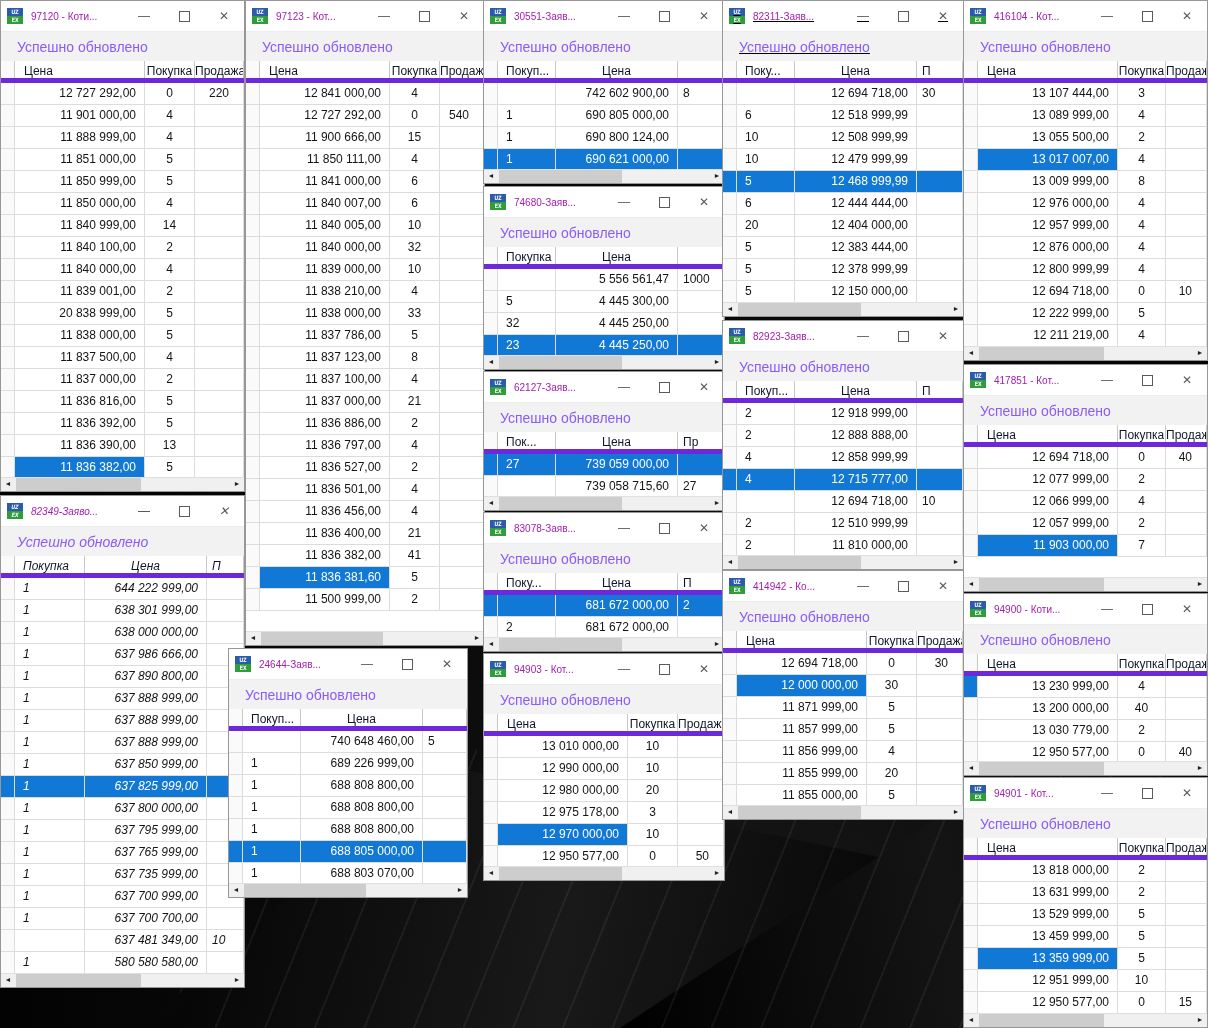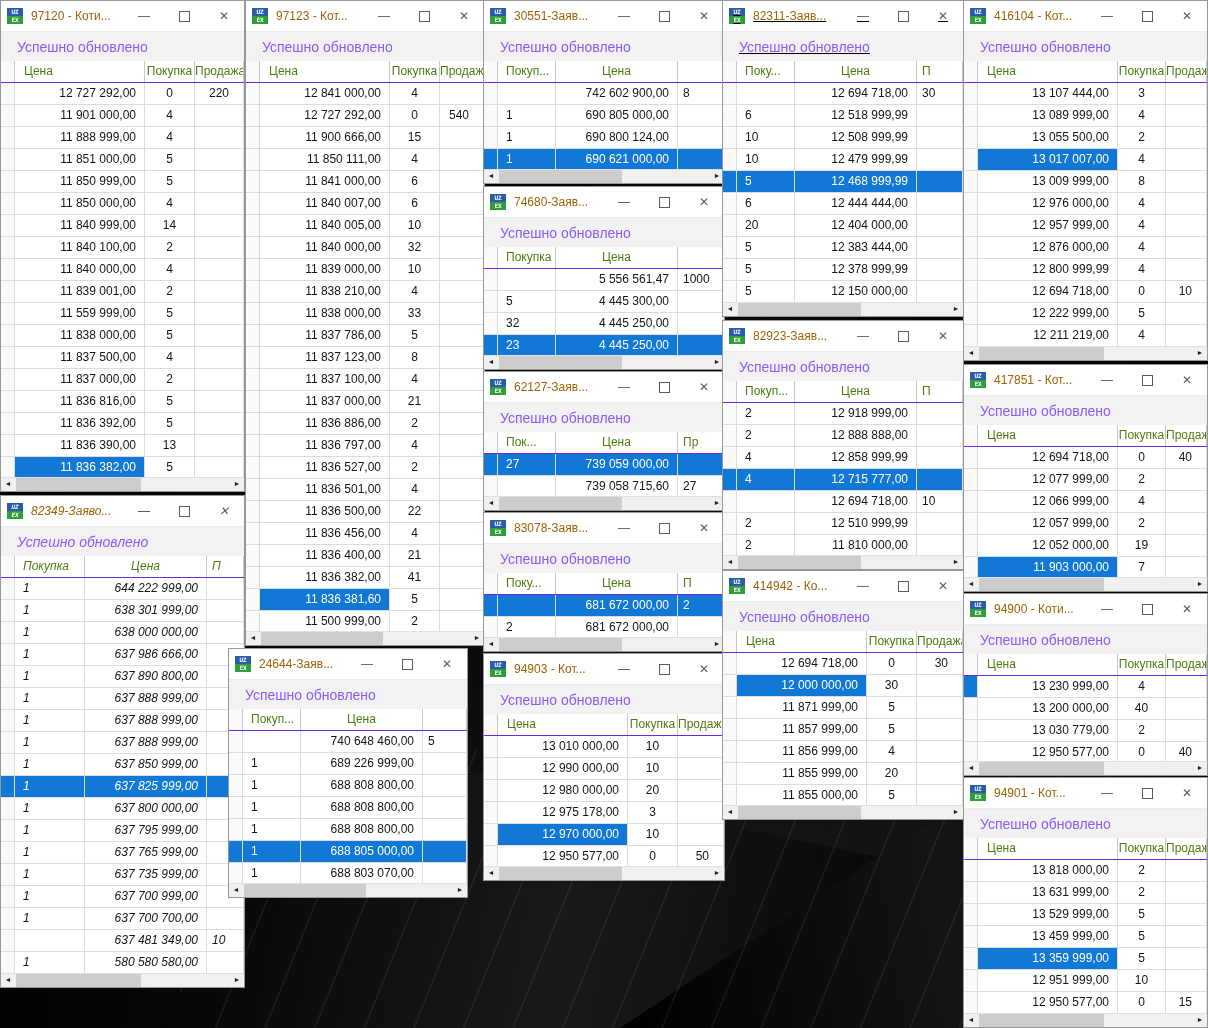--- a/index.html
+++ b/index.html
@@ -18,38 +18,38 @@
       background:repeating-linear-gradient(112deg,transparent 0 44px,rgba(255,255,255,.055) 44px 46px)}
   
   .win{position:absolute;background:#fff;border:1px solid #979797;box-sizing:border-box}
   .titlebar{height:30px;display:flex;align-items:center;background:#fff;
       border-bottom:1px solid #ececec}
   .appicon{width:16px;height:16px;margin:0 8px 0 6px;display:flex;flex-direction:column;
       font-family:"DejaVu Sans Mono",monospace;font-weight:bold;font-size:6px;
       color:#fff;text-align:center;flex-shrink:0}
   .appicon .it{background:#2a5caa;flex:1;line-height:8px}
   .appicon .ib{background:#2f9e3a;flex:1;line-height:8px}
-  .title{flex:1;font-size:12px;color:#a16207;white-space:nowrap;overflow:hidden}
+  .title{flex:1;font-size:10px;color:#a21caf;white-space:nowrap;overflow:hidden}
   .wbtn{width:40px;text-align:center;font-size:12px;color:#5a5a5a;flex-shrink:0;cursor:default;line-height:30px}
   .maxbox{display:inline-block;width:9px;height:9px;border:1px solid #5a5a5a;vertical-align:middle}
   .statusbar{height:30px;background:#f2f2f2;display:flex;align-items:center;
       border-bottom:1px solid #dadada}
   .stx{color:#8b5cf6;font-size:14px;padding-left:16px;white-space:nowrap;overflow:hidden}
   
   .tbl{position:absolute;left:0;right:0;top:60px;bottom:14px;overflow:hidden;background:#fff}
   .trow{display:grid;height:22px;line-height:21px;font-size:12px;color:#141414;
       border-bottom:1px solid #dcdcdc;box-sizing:border-box}
   .kind-quote .trow{grid-template-columns:14px 130px 50px 1fr}
   .kind-order .trow{grid-template-columns:14px 58px 122px 1fr}
   .win[data-name="window-82349"] .trow{grid-template-columns:14px 70px 122px 1fr}
   .win[data-name="window-416104"] .trow,
   .win[data-name="window-417851"] .trow,
   .win[data-name="window-94900"] .trow,
   .win[data-name="window-94901"] .trow{grid-template-columns:14px 140px 48px 1fr}
-  .trow.hdr{border-bottom:1px solid #6d28d9;color:#4d7c0f}
+  .trow.hdr{border-bottom:5px solid #6d28d9;color:#0f172a}
   .cell{border-right:1px solid #dcdcdc;overflow:hidden;white-space:nowrap;box-sizing:border-box}
   .hdr .cell{border-right:1px solid #c7c7c7}
   .rh{background:#fafafa}
   .kind-quote .c0{text-align:right;padding-right:8px}
   .kind-quote .c1{text-align:center}
   .kind-quote .c2{text-align:right;padding-right:14px}
   .kind-quote .hdr-cell.c0{text-align:left;padding-left:9px;padding-right:0}
   .kind-quote .hdr-cell.c1{text-align:center}
   .kind-quote .hdr-cell.c2{text-align:right;padding-right:0}
   .kind-order .c0{text-align:left;padding-left:8px}
@@ -150,21 +150,21 @@
           <div class="cell c2" data-name="cell-sell"></div>
         </div>
         <div class="trow" data-name="table-row">
           <div class="cell rh" data-name="row-header-cell"></div>
           <div class="cell c0" data-name="cell-price">11 839 001,00</div>
           <div class="cell c1" data-name="cell-buy">2</div>
           <div class="cell c2" data-name="cell-sell"></div>
         </div>
         <div class="trow" data-name="table-row">
           <div class="cell rh" data-name="row-header-cell"></div>
-          <div class="cell c0" data-name="cell-price">11 559 999,00</div>
+          <div class="cell c0" data-name="cell-price">20 838 999,00</div>
           <div class="cell c1" data-name="cell-buy">5</div>
           <div class="cell c2" data-name="cell-sell"></div>
         </div>
         <div class="trow" data-name="table-row">
           <div class="cell rh" data-name="row-header-cell"></div>
           <div class="cell c0" data-name="cell-price">11 838 000,00</div>
           <div class="cell c1" data-name="cell-buy">5</div>
           <div class="cell c2" data-name="cell-sell"></div>
         </div>
         <div class="trow" data-name="table-row">
@@ -480,26 +480,20 @@
           <div class="cell c2" data-name="cell-sell"></div>
         </div>
         <div class="trow" data-name="table-row">
           <div class="cell rh" data-name="row-header-cell"></div>
           <div class="cell c0" data-name="cell-price">11 836 501,00</div>
           <div class="cell c1" data-name="cell-buy">4</div>
           <div class="cell c2" data-name="cell-sell"></div>
         </div>
         <div class="trow" data-name="table-row">
           <div class="cell rh" data-name="row-header-cell"></div>
-          <div class="cell c0" data-name="cell-price">11 836 500,00</div>
-          <div class="cell c1" data-name="cell-buy">22</div>
-          <div class="cell c2" data-name="cell-sell"></div>
-        </div>
-        <div class="trow" data-name="table-row">
-          <div class="cell rh" data-name="row-header-cell"></div>
           <div class="cell c0" data-name="cell-price">11 836 456,00</div>
           <div class="cell c1" data-name="cell-buy">4</div>
           <div class="cell c2" data-name="cell-sell"></div>
         </div>
         <div class="trow" data-name="table-row">
           <div class="cell rh" data-name="row-header-cell"></div>
           <div class="cell c0" data-name="cell-price">11 836 400,00</div>
           <div class="cell c1" data-name="cell-buy">21</div>
           <div class="cell c2" data-name="cell-sell"></div>
         </div>
@@ -1236,26 +1230,20 @@
           <div class="cell c2" data-name="cell-sell"></div>
         </div>
         <div class="trow" data-name="table-row">
           <div class="cell rh" data-name="row-header-cell"></div>
           <div class="cell c0" data-name="cell-price">12 057 999,00</div>
           <div class="cell c1" data-name="cell-buy">2</div>
           <div class="cell c2" data-name="cell-sell"></div>
         </div>
         <div class="trow" data-name="table-row">
           <div class="cell rh" data-name="row-header-cell"></div>
-          <div class="cell c0" data-name="cell-price">12 052 000,00</div>
-          <div class="cell c1" data-name="cell-buy">19</div>
-          <div class="cell c2" data-name="cell-sell"></div>
-        </div>
-        <div class="trow" data-name="table-row">
-          <div class="cell rh" data-name="row-header-cell"></div>
           <div class="cell c0 sel" data-name="cell-price">11 903 000,00</div>
           <div class="cell c1" data-name="cell-buy">7</div>
           <div class="cell c2" data-name="cell-sell"></div>
         </div>
       </div>
       <div class="hscroll" data-name="horizontal-scrollbar">
         <div class="sarrow" data-name="scroll-left-arrow-icon">◄</div>
         <div class="strack" data-name="scroll-track">
           <div class="sthumb" data-name="scroll-thumb"></div>
         </div>

